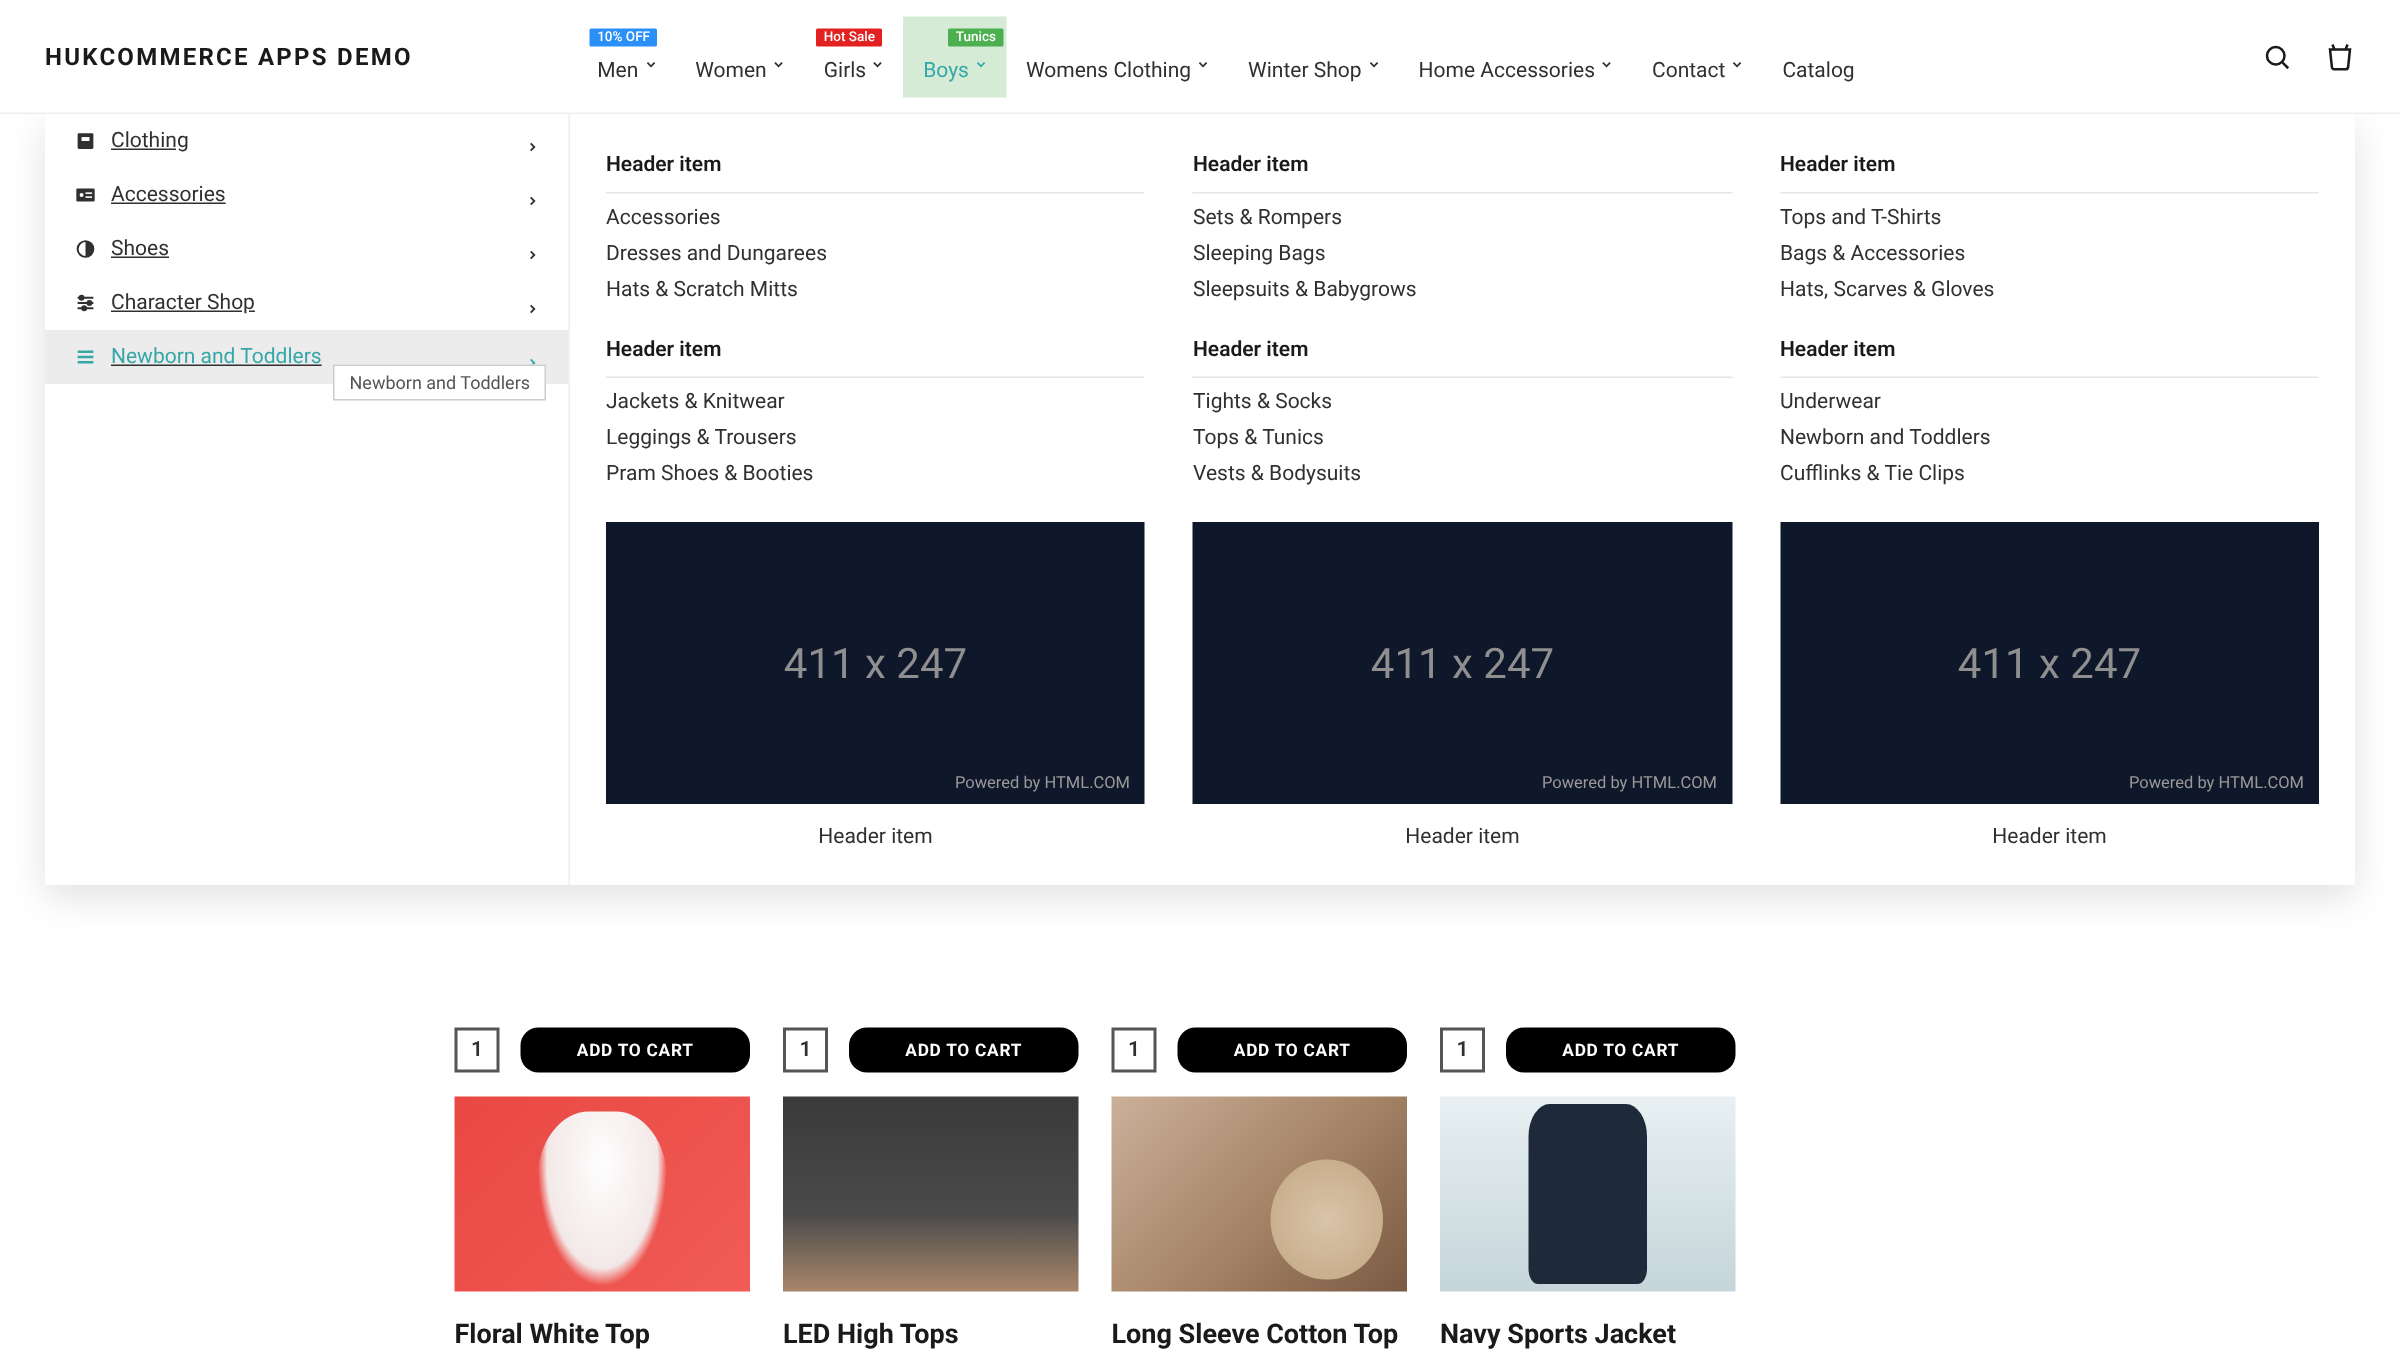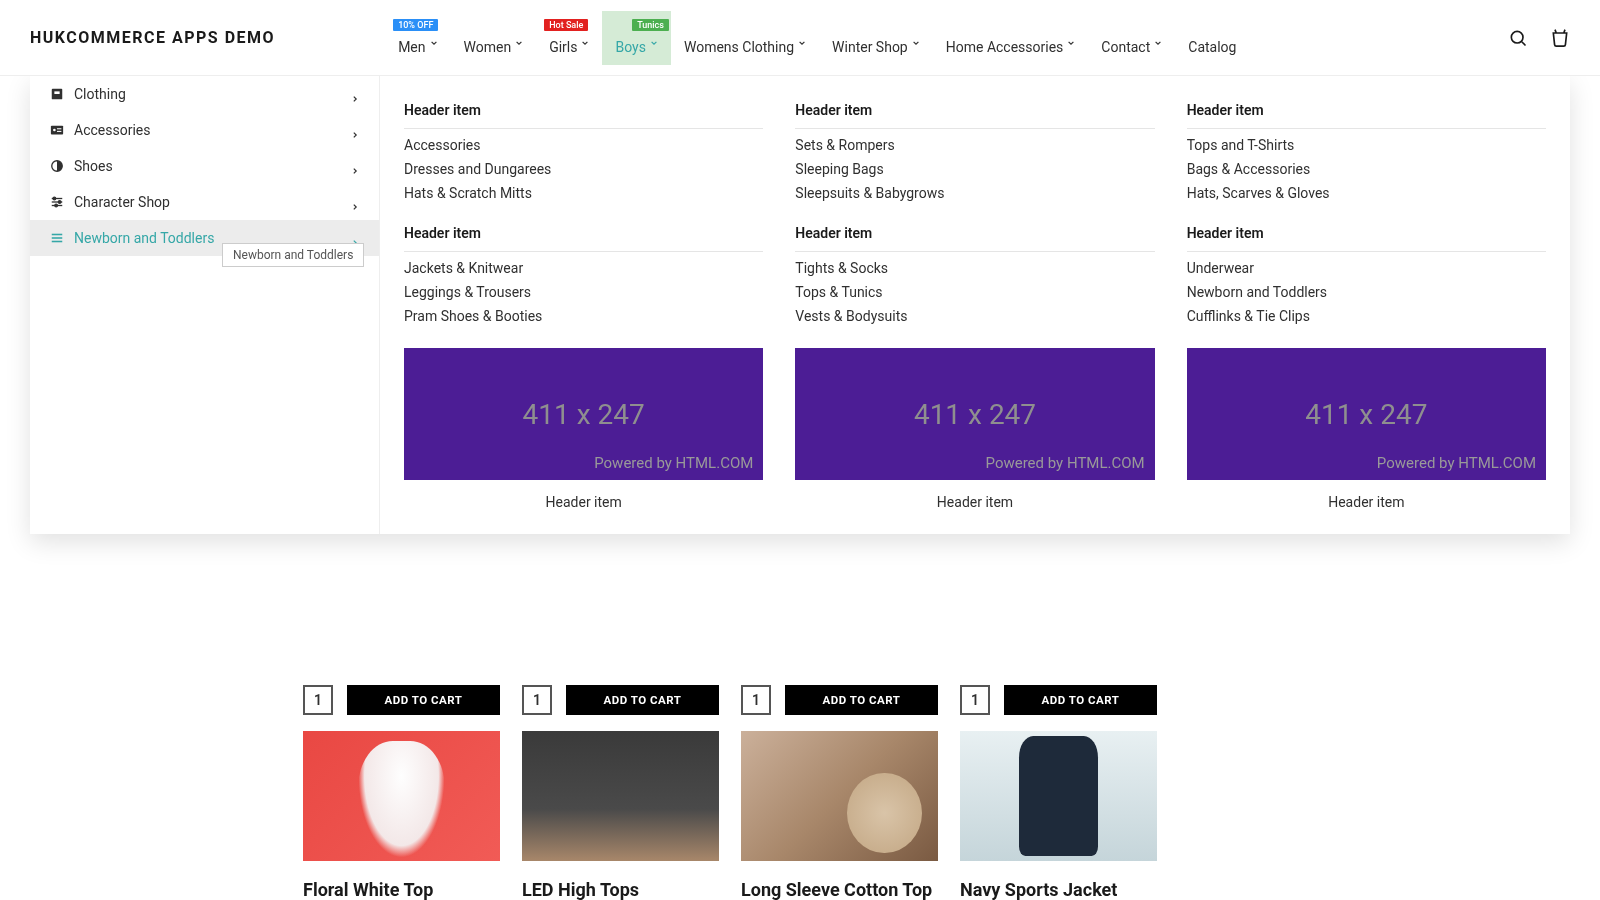--- a/index.html
+++ b/index.html
@@ -13,44 +13,44 @@
 .badge { position:absolute; top:8px; left:8px; font-size:9px; color:#fff; padding:1px 5px; border-radius:1px; font-weight:500; white-space:nowrap; }
 .badge-blue { background:#2a8ff7; }
 .badge-red { background:#e22120; }
 .badge-green { background:#4caf50; left:auto; right:2px; }
 .chevron { width:8px; height:8px; }
 .chevron svg { display:block; }
 .header-icons { margin-left:auto; display:flex; gap:22px; align-items:center; }
 .icon { width:20px; height:20px; cursor:pointer; }
 
 .mega { position:absolute; top:76px; left:30px; right:30px; background:#fff; box-shadow:0 8px 24px rgba(0,0,0,0.12); display:flex; z-index:90; }
-.side-cats { width:350px; border-right:1px solid #eee; padding:0; }
+.side-cats { width:350px; border-right:1px solid #eee; padding:0;text-decoration:underline; }
 .side-cat { display:flex; align-items:center; justify-content:space-between; padding:10px 20px; font-size:14px; color:#303030; cursor:pointer; }
 .side-cat.active { background:#ececec; color:#35a7a7; }
 .side-cat .cat-left { display:flex; align-items:center; gap:10px; }
 .side-cat-icon { width:14px; height:14px; display:flex; align-items:center; justify-content:center; }
 .side-cat-icon svg { display:block; }
 .side-cat .chevron-right { width:8px; height:8px; }
 .tooltip { position:absolute; left:192px; top:167px; background:#fff; border:1px solid #ccc; padding:4px 10px; font-size:12px; color:#555; z-index:95; }
 
 .mega-content { flex:1; display:grid; grid-template-columns:1fr 1fr 1fr; gap:32px; padding:20px 24px 24px; }
 .mega-col { display:flex; flex-direction:column; }
 .mega-header { font-size:14px; font-weight:600; color:#1a1a1a; padding:6px 0 10px; border-bottom:1px solid #e5e5e5; margin-bottom:8px; }
 .mega-links { display:flex; flex-direction:column; gap:8px; margin-bottom:18px; }
 .mega-link { font-size:14px; color:#303030; cursor:pointer; }
-.ph-img { width:100%; height:132px; background:#4c1d95; display:flex; align-items:center; justify-content:center; position:relative; margin-top:6px; }
+.ph-img { width:100%; height:188px; background:#0f172a; display:flex; align-items:center; justify-content:center; position:relative; margin-top:6px; }
 .ph-text { font-size:28px; color:#8f8f8f; }
-.ph-credit { position:absolute; bottom:8px; right:10px; font-size:15px; color:#999; }
+.ph-credit { position:absolute; bottom:8px; right:10px; font-size:11px; color:#999; }
 .ph-caption { text-align:center; font-size:14px; color:#303030; margin-top:14px; }
 
 .products-row { position:absolute; bottom:0; left:303px; display:flex; gap:22px; }
 .product { width:197px; }
 .btn-row { display:flex; gap:14px; margin-bottom:16px; }
 .qty { width:30px; height:30px; border:2px solid #555; display:flex; align-items:center; justify-content:center; font-size:14px; font-weight:600; }
-.atc { flex:1; height:30px; background:#000; color:#fff; font-size:11.5px; font-weight:700; letter-spacing:0.5px; display:flex; align-items:center; justify-content:center; }
+.atc { flex:1; height:30px; background:#000; color:#fff; font-size:11.5px; font-weight:700; letter-spacing:0.5px; display:flex; align-items:center; justify-content:center;border-radius:12px; }
 .prod-img { width:197px; height:130px; background:#ddd; }
 .pi1 { background:linear-gradient(135deg,#e94843 0%,#f15b56 100%); position:relative; }
 .pi1::after{content:"";position:absolute;left:28%;top:8%;width:44%;height:90%;background:radial-gradient(ellipse at 50% 30%,#fefefe 0%,#f3e8e8 60%,transparent 70%);border-radius:40% 40% 30% 30%;}
 .pi2 { background:linear-gradient(180deg,#3a3a3a 0%,#4a4a4a 60%,#a8876a 100%); }
 .pi3 { background:linear-gradient(135deg,#cbb09a 0%,#a8876a 50%,#7a5a42 100%); position:relative; }
 .pi3::after{content:"";position:absolute;right:8%;bottom:6%;width:38%;height:62%;background:radial-gradient(circle,#d9c4a8 0%,#c9af8e 70%);border-radius:50%;}
 .pi4 { background:linear-gradient(180deg,#e8f0f2 0%,#c5d5da 100%); position:relative; }
 .pi4::after{content:"";position:absolute;left:30%;top:4%;width:40%;height:92%;background:#1e2a3a;border-radius:18% 18% 8% 8%;}
 .prod-title { font-size:18px; font-weight:700; color:#1a1a1a; margin-top:18px; }
 </style>

